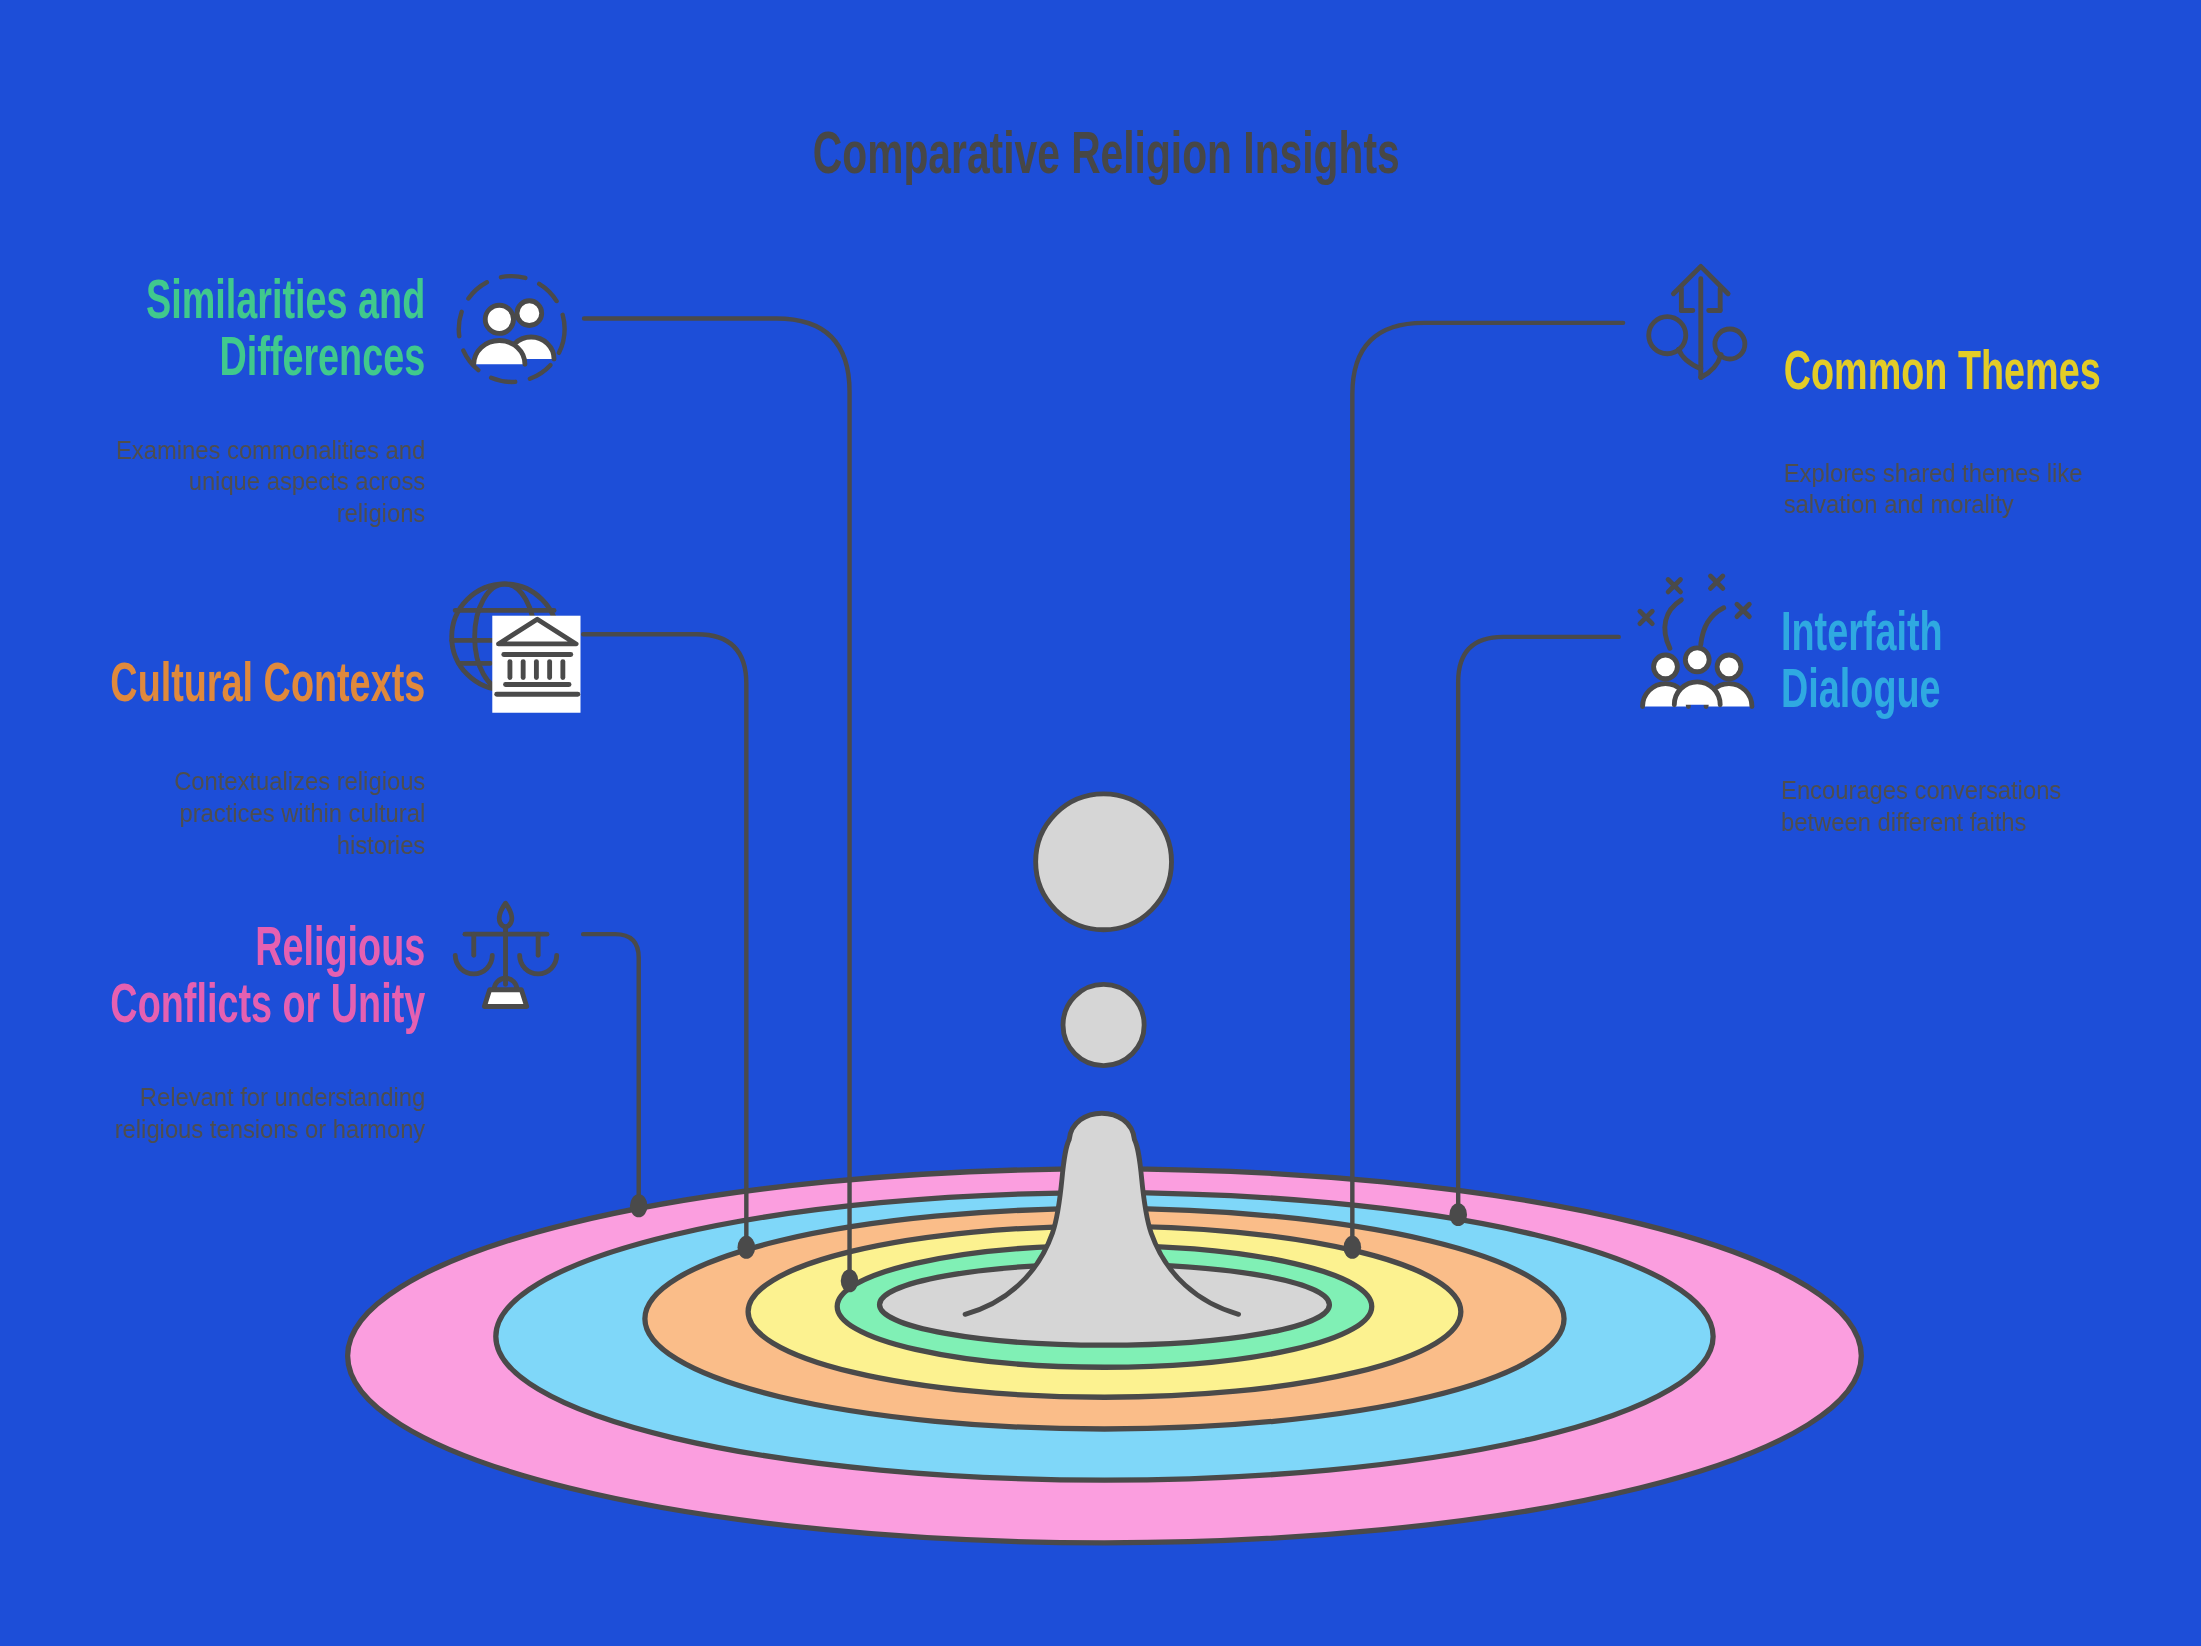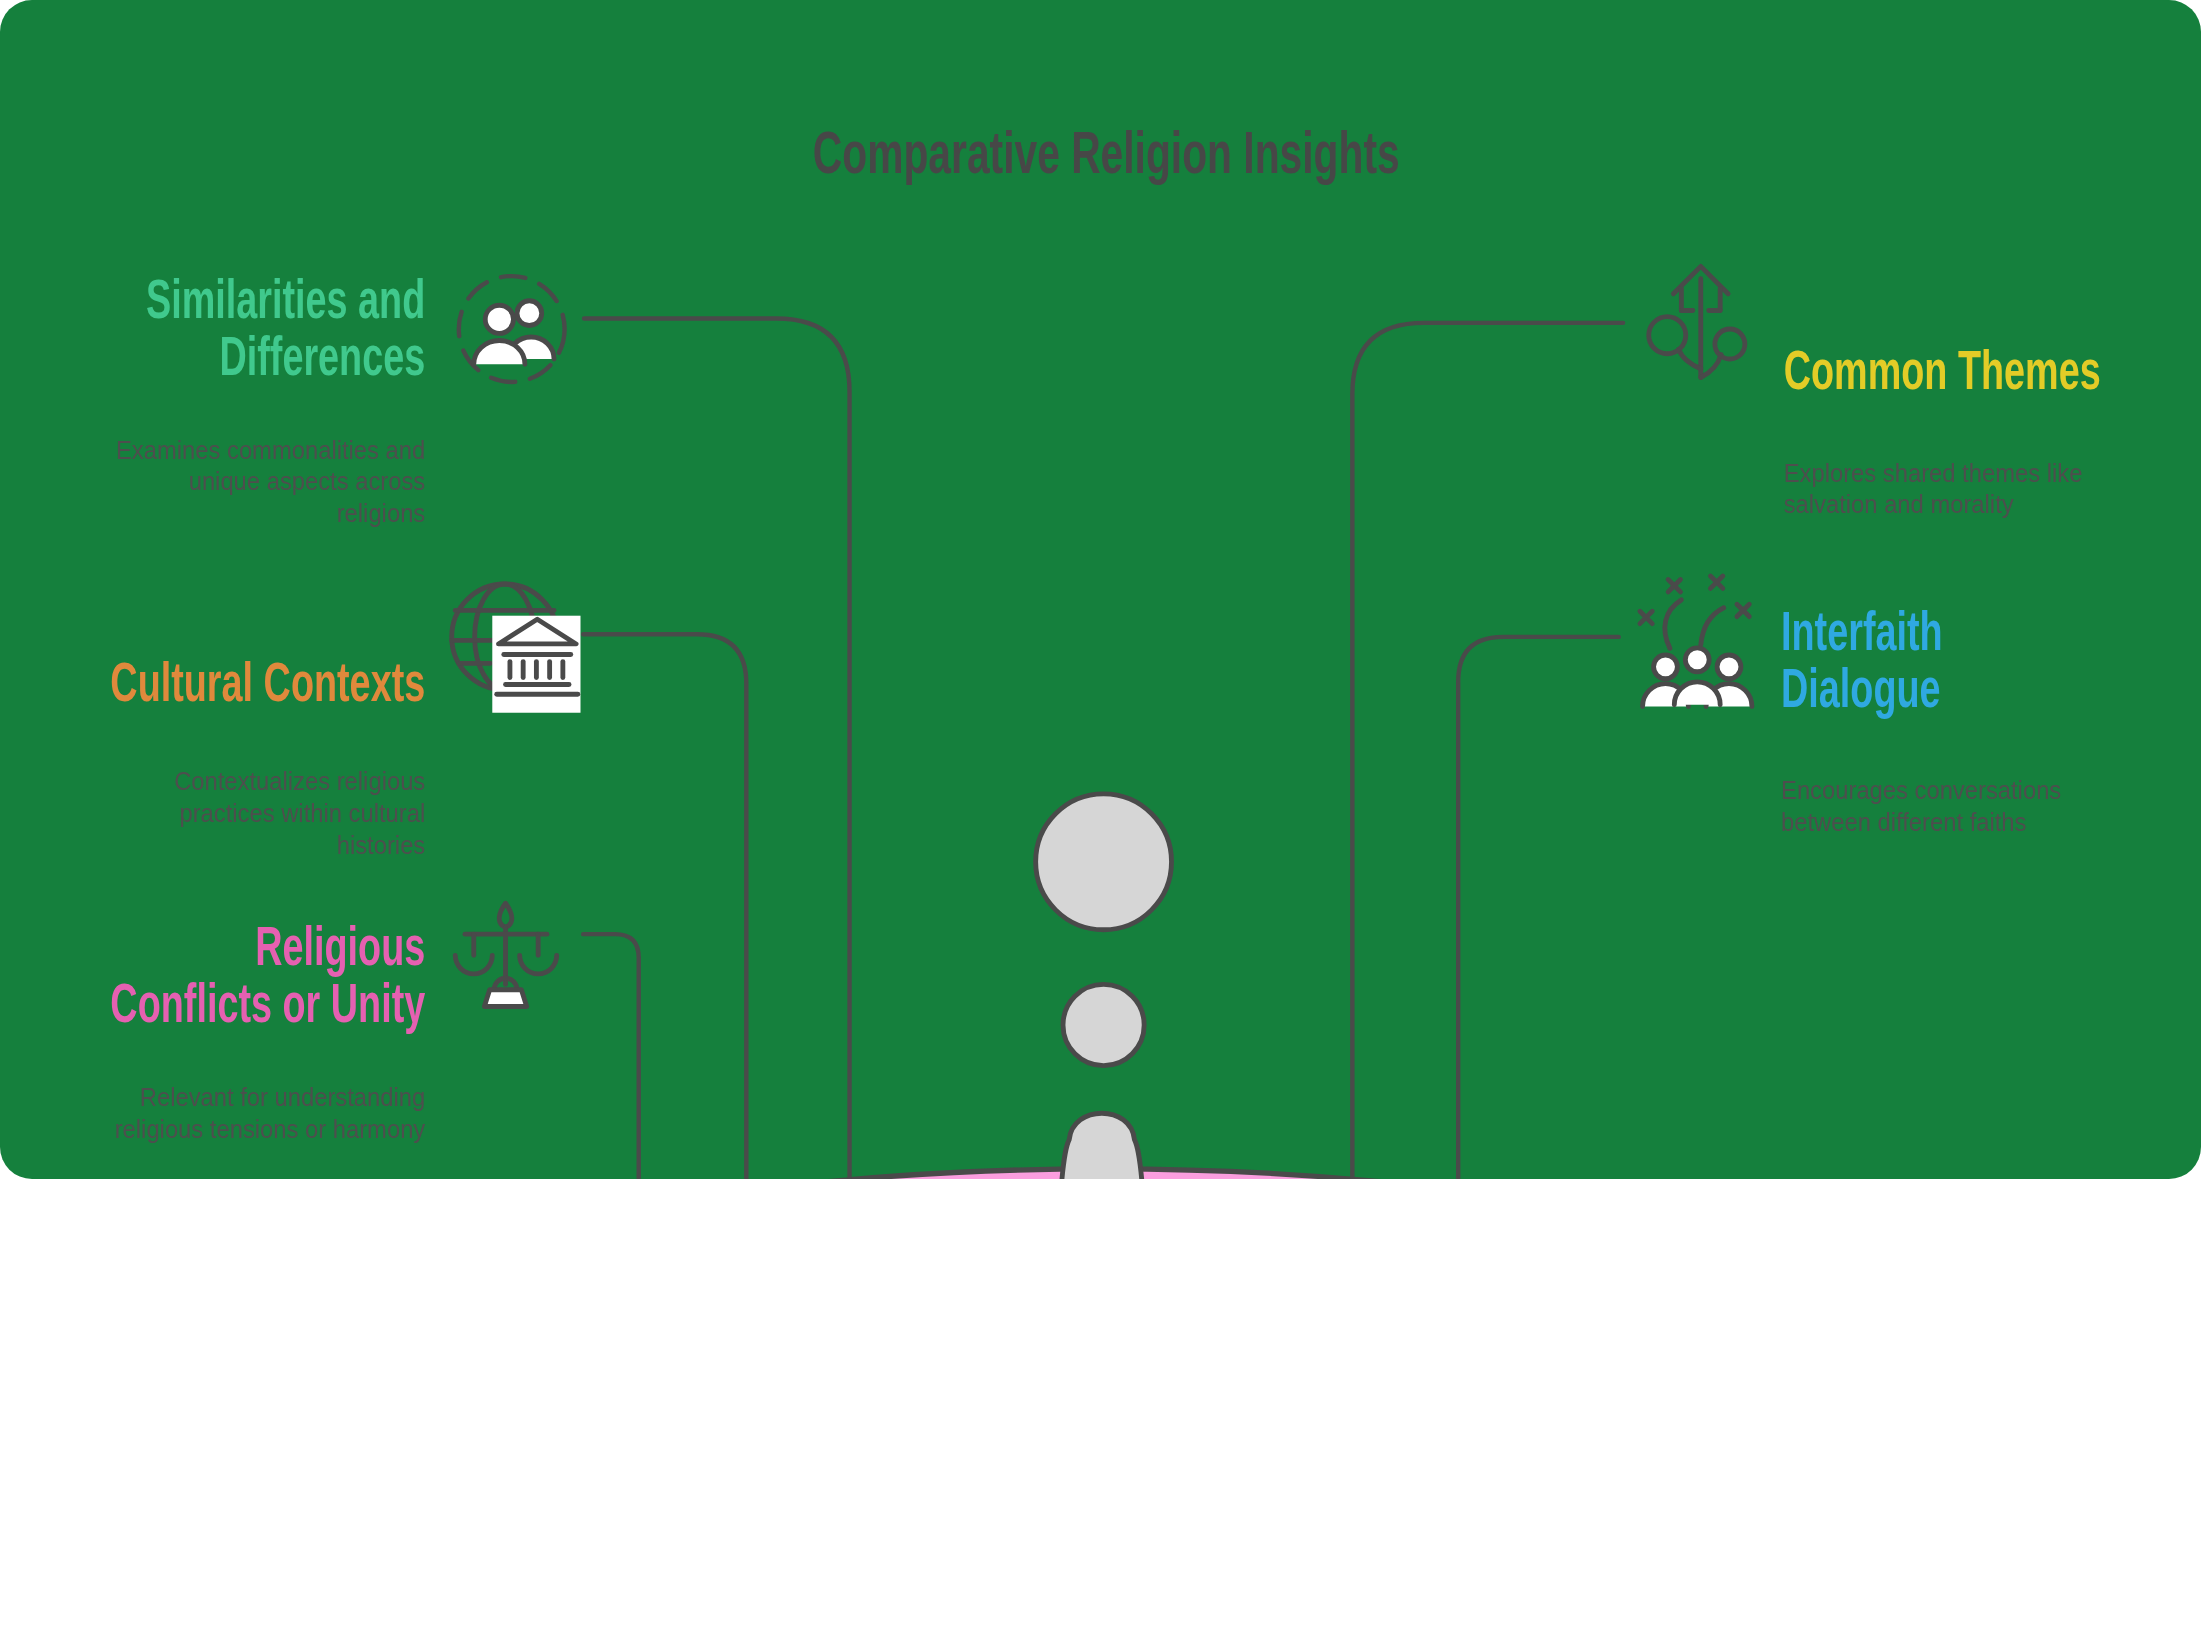--- a/index.html
+++ b/index.html
@@ -1,16 +1,16 @@
 <!DOCTYPE html>
 <html style="font-size:14px"><head>
 <meta charset="utf-8">
 <style>
   html,body{margin:0;padding:0;background:#ffffff;}
-  .stage{width:2201px;height:1179px;position:relative;background:#15803d;border-radius:32px;}
+  .stage{width:2201px;height:1646px;position:relative;background:#1d4ed8;}
   svg{display:block;}
   text{font-family:"Liberation Sans","DejaVu Sans",sans-serif;}
   .title{font-size:68px;font-weight:700;fill:#474747;}
   .heading{font-size:63px;font-weight:700;}
   .desc{font-size:29px;fill:#4e4e4e;}
   .ring{stroke:#4a4a4a;stroke-width:6;}
   .conn{stroke:#4a4a4a;stroke-width:5;fill:none;stroke-linecap:round;}
   .ico{stroke:#4a4a4a;stroke-width:5.5;fill:none;stroke-linecap:round;stroke-linejoin:round;}
   .icoW{stroke:#4a4a4a;stroke-width:5.5;fill:#ffffff;stroke-linecap:round;stroke-linejoin:round;}
   .splash{fill:#d6d6d6;}

